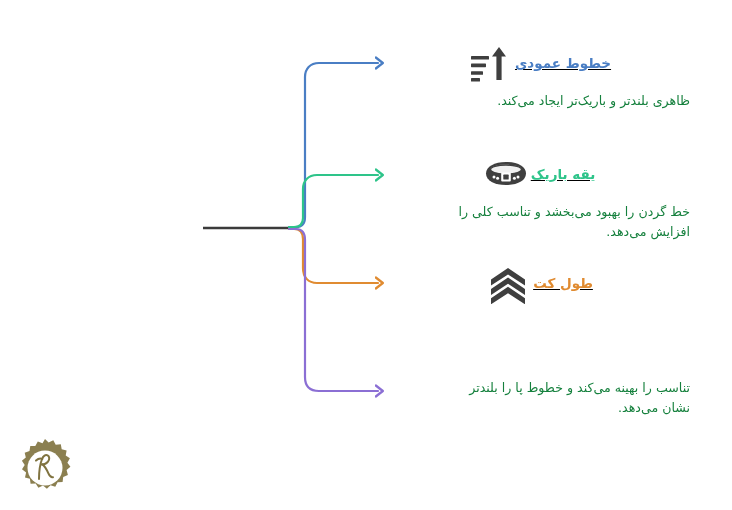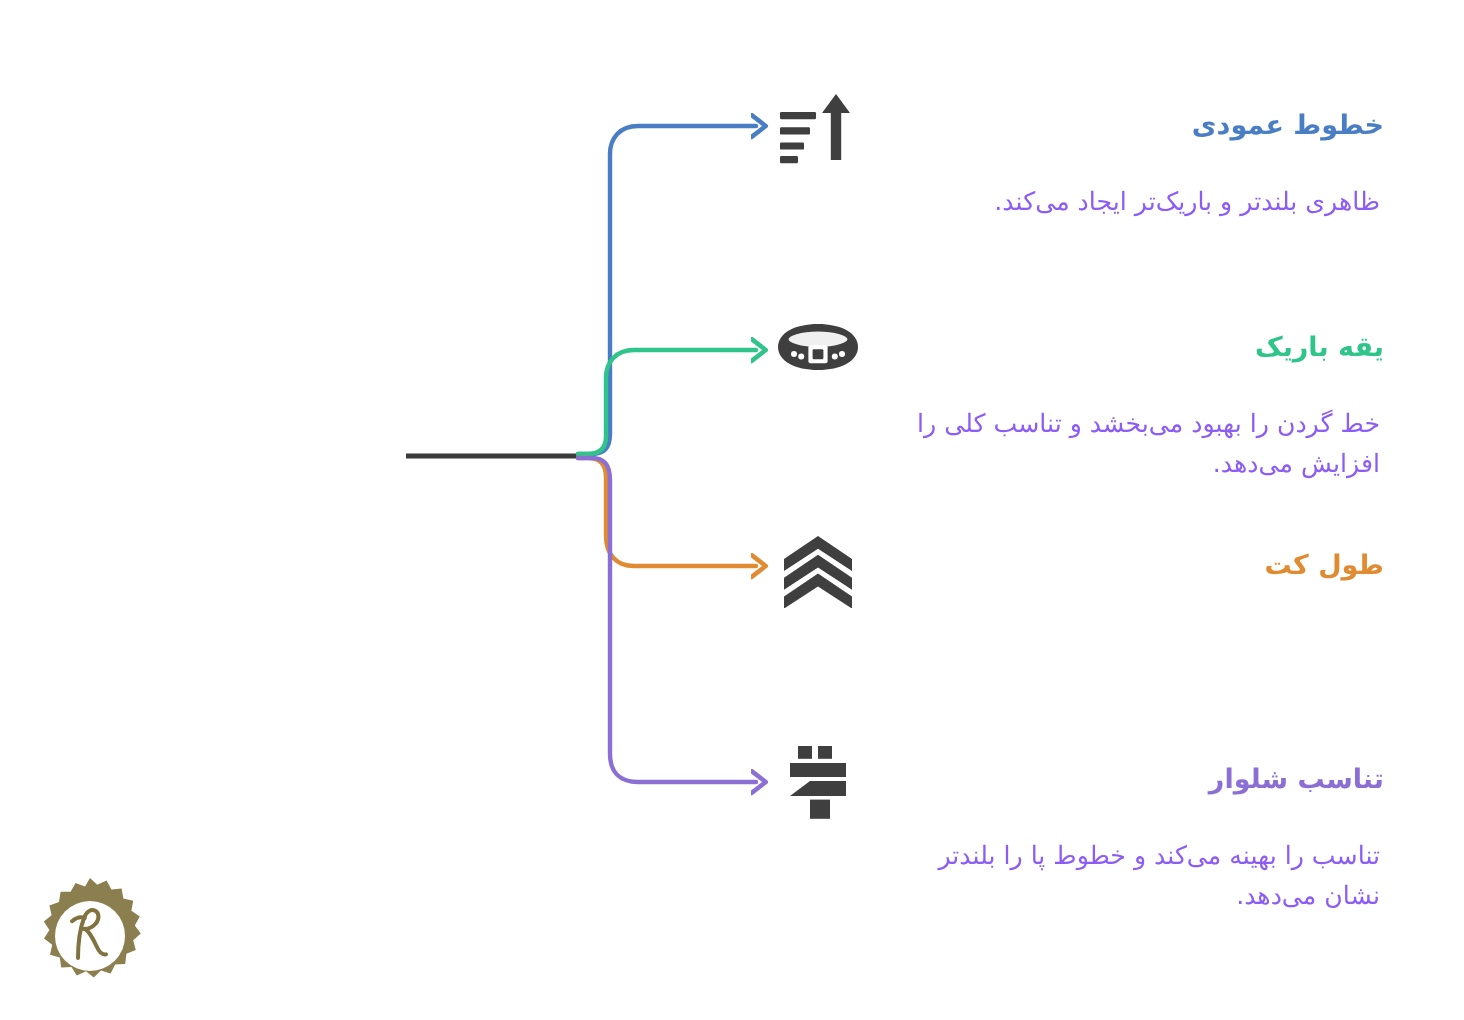--- a/index.html
+++ b/index.html
@@ -61,40 +61,41 @@
   
   .branch {
     position: absolute;
     direction: rtl;
     text-align: right;
   }
   .branch-head {
     display: flex;
     flex-direction: row-reverse;
     align-items: center;
-    justify-content: space-between;
+    justify-content: center;
     gap: 3px;
+    text-decoration: underline;
   }
   .branch-icon {
     width: 44px;
     height: 40px;
     flex: 0 0 44px;
     display: block;
   }
   .branch-label {
     font-size: 13.5px;
     font-weight: bold;
     line-height: 1.2;
     white-space: nowrap;
     padding-bottom: 2px;
   }
   .branch-desc {
     margin-top: 7px;
     font-size: 12.6px;
-    color: #8b5cf6;
+    color: #15803d;
     line-height: 1.62;
     direction: rtl;
     text-align: right;
     width: 250px;
   }
 
   
 
   
   #watermark {
@@ -183,35 +184,20 @@
       <svg class="branch-icon" viewBox="0 0 44 40" xmlns="http://www.w3.org/2000/svg" fill="#3f3f3f">
         <path d="M22,4 L39,15.5 L39,21.5 L22,10.4 L5,21.5 L5,15.5 Z"></path>
         <path d="M22,13.4 L39,24.9 L39,30.9 L22,19.8 L5,30.9 L5,24.9 Z"></path>
         <path d="M22,22.8 L39,34.3 L39,40.3 L22,29.2 L5,40.3 L5,34.3 Z"></path>
       </svg>
       <span class="branch-label" style="color:#e08b31;">طول کت</span>
     </div>
   </div>
 
   <div class="branch" style="left:387px; top:371px; width:305px;">
-    <div class="branch-head">
-      <svg class="branch-icon" viewBox="0 0 44 40" xmlns="http://www.w3.org/2000/svg" fill="#3f3f3f">
-
-        <rect x="12" y="2" width="7" height="6.4"></rect>
-        <rect x="22" y="2" width="7" height="6.4"></rect>
-
-        <path d="M8,10.5 L36,10.5 L36,17.5 L8,17.5 Z"></path>
-
-        <path d="M6,19.5 L36,19.5 L36,27 L6,27 L6,19.5 Z"></path>
-        <path d="M6,19.5 L18,19.5 L8,27 L6,27 Z" fill="#ffffff"></path>
-
-        <rect x="18" y="28.8" width="10" height="9.6"></rect>
-      </svg>
-      <span class="branch-label" style="color:#8b6fd4;">تناسب شلوار</span>
-    </div>
     <div class="branch-desc" style="margin-right:2px;">تناسب را بهینه می‌کند و خطوط پا را بلندتر نشان می‌دهد.</div>
   </div>
 
   <svg id="watermark" viewBox="0 0 66 66" xmlns="http://www.w3.org/2000/svg">
     <g fill="#7a6c36">
 
       <path d="M33,2
                l3.6,3.4 4.7,-2.1 2.4,4.4 5.1,-0.5 0.9,5.0 4.9,1.2 -0.9,5.0 4.2,2.9 -2.5,4.4
                3.0,4.1 -3.8,3.3 1.3,4.9 -4.7,1.9 -0.6,5.1 -5.0,0.2 -2.3,4.5 -4.8,-1.5 -3.6,3.6
                -3.9,-3.2 -4.6,2.2 -2.7,-4.3 -5.1,0.3 -0.7,-5.0 -4.9,-1.4 1.1,-5.0 -4.1,-3.1

